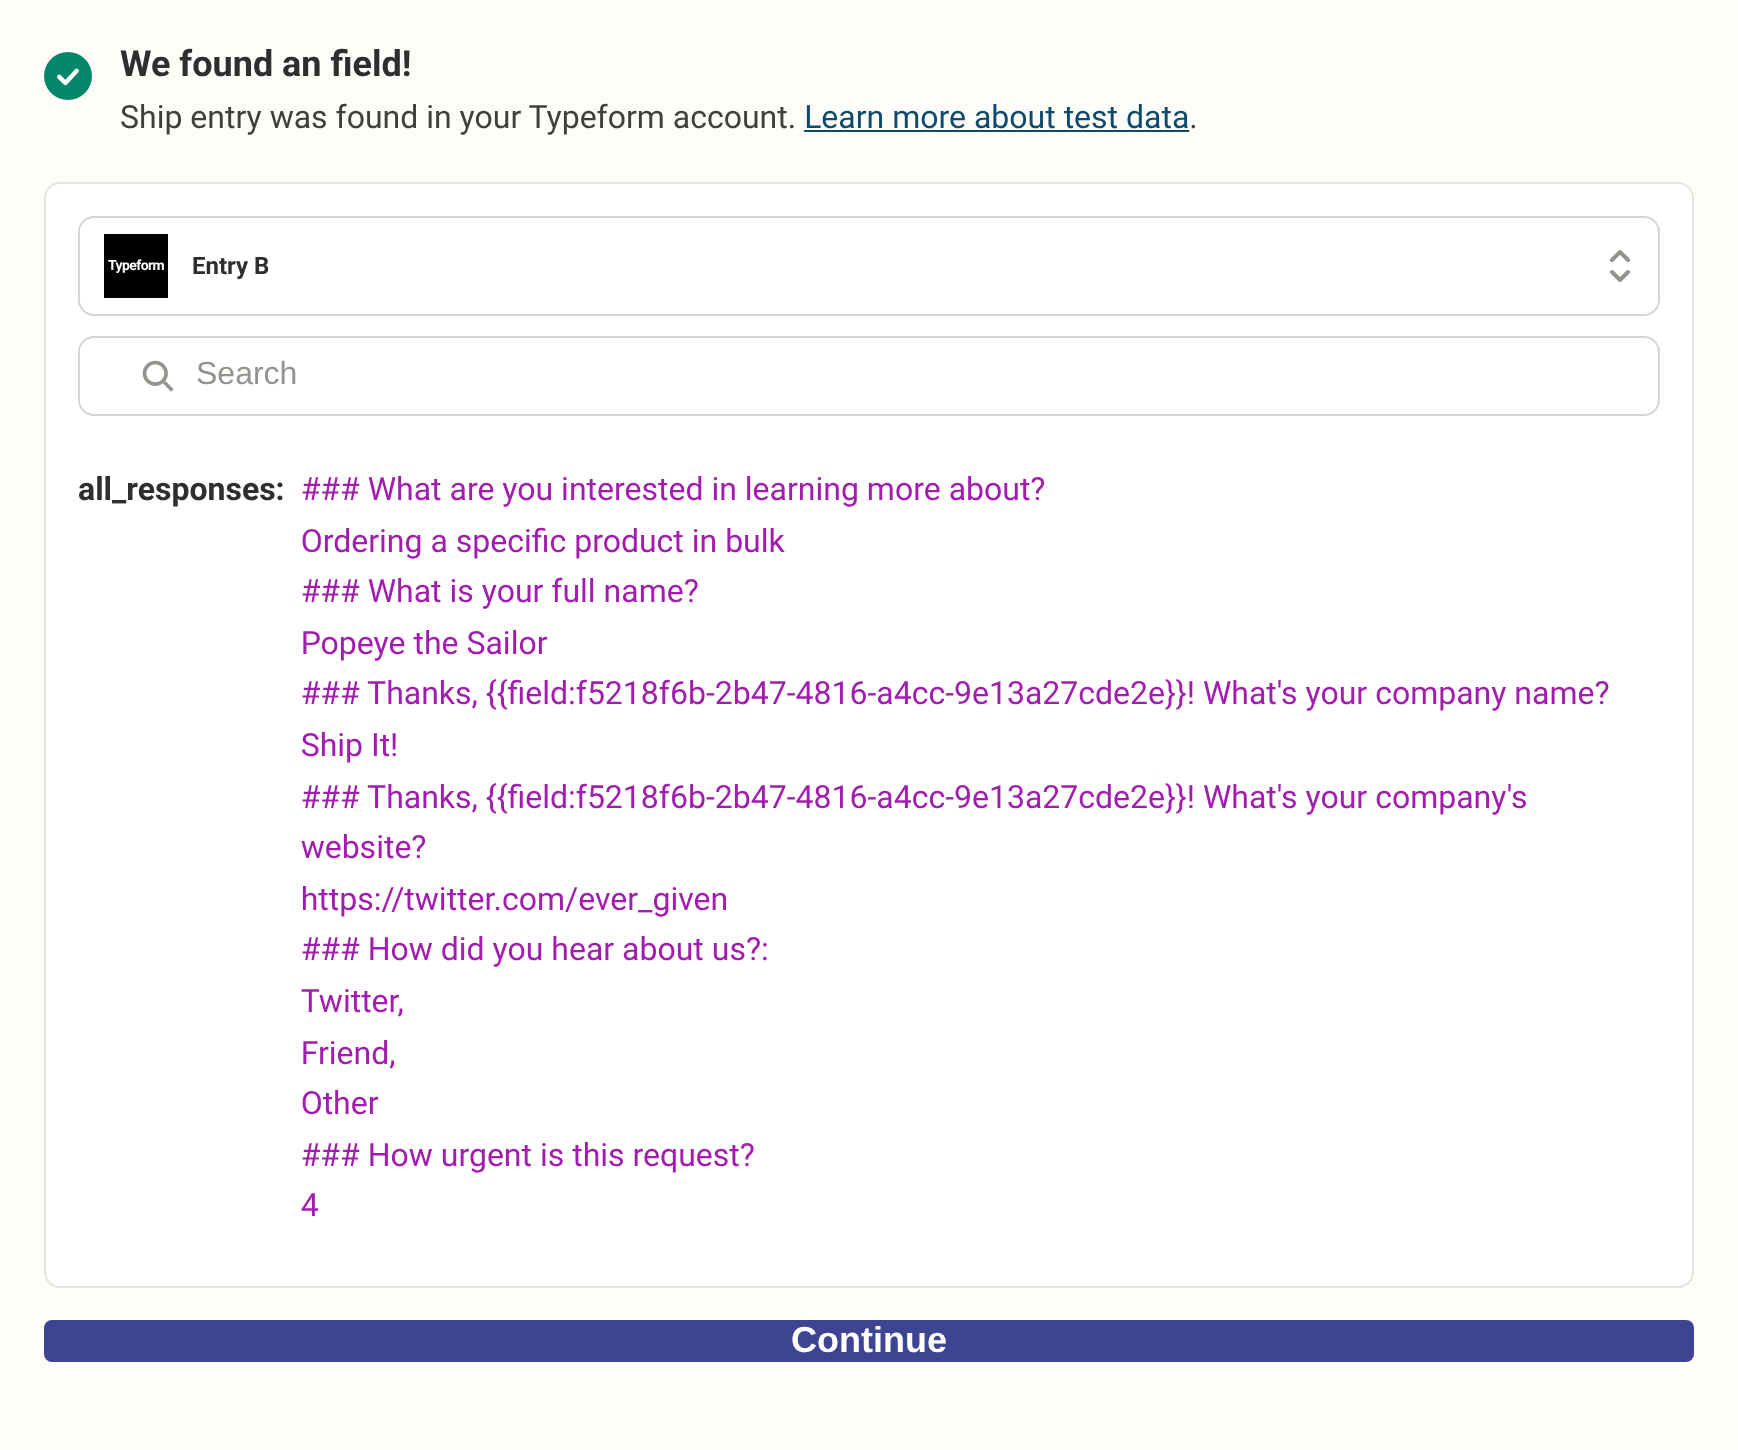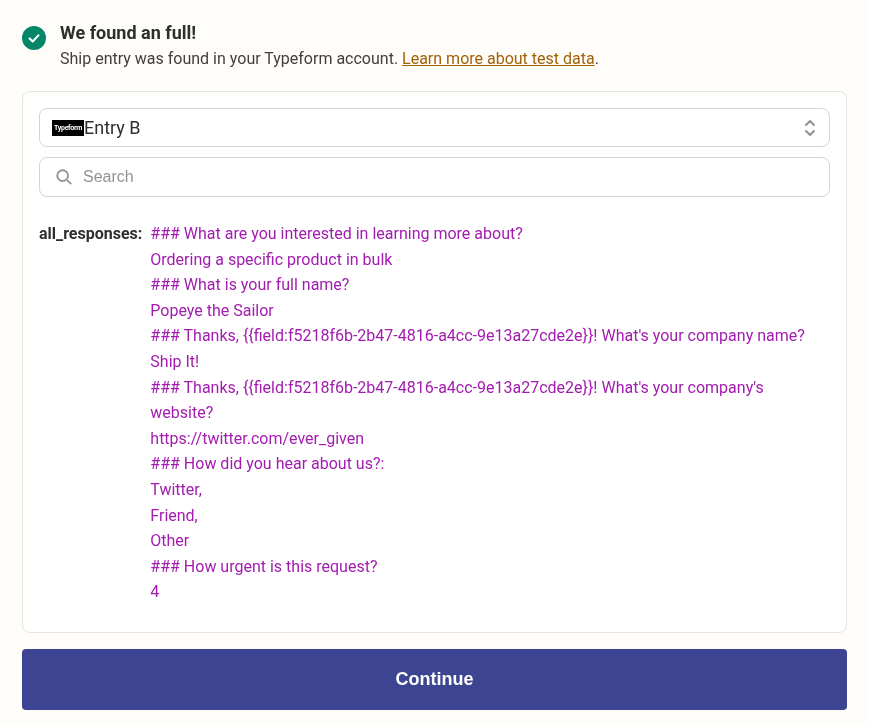--- a/index.html
+++ b/index.html
@@ -40,21 +40,21 @@
       font-weight: 700;
       color: #2d2e2e;
       margin-bottom: 4px;
     }
     .header-text p {
       font-size: 16px;
       color: #403f3e;
       line-height: 1.5;
     }
     .header-text a {
-      color: #a16207;
+      color: #0c4a6e;
       text-decoration: underline;
     }
     .card {
       border: 1px solid #e7e4df;
       border-radius: 8px;
       background: #fff;
       padding: 16px;
       margin-bottom: 16px;
     }
     .entry-select {
@@ -62,48 +62,49 @@
       align-items: center;
       border: 1px solid #d7d5d2;
       border-radius: 8px;
       padding: 8px 12px;
       margin-bottom: 10px;
       cursor: pointer;
       background: #fff;
     }
     .entry-logo {
       width: 32px;
-      height: 16px;
+      height: 32px;
       background: #000;
       color: #fff;
       font-size: 7px;
       font-weight: 700;
       display: flex;
       align-items: center;
       justify-content: center;
+      margin-right: 12px;
       flex-shrink: 0;
       letter-spacing: -0.3px;
     }
     .entry-label {
-      font-size: 18px;
-      font-weight: 400;
+      font-size: 12px;
+      font-weight: 700;
       color: #2d2e2e;
       flex: 1;
     }
     .updown-icon {
       color: #95928e;
       width: 14px;
       height: 18px;
     }
     .search-box {
       display: flex;
       align-items: center;
       border: 1px solid #d7d5d2;
       border-radius: 8px;
-      padding: 10px 15px;
+      padding: 10px 30px;
       margin-bottom: 12px;
       background: #fff;
     }
     .search-box svg {
       width: 18px;
       height: 18px;
       color: #95928e;
       margin-right: 10px;
       flex-shrink: 0;
     }
@@ -150,37 +151,36 @@
       flex: 1;
     }
     .continue-btn {
       width: 100%;
       background: #3d4592;
       color: #fff;
       font-size: 18px;
       font-weight: 700;
       border: none;
       border-radius: 4px;
-      padding: 20px;
       cursor: pointer;
     }
   </style>
 </head>
 <body>
 
 
 
 <div class="header">
   <div class="check-circle">
     <svg viewBox="0 0 16 16" fill="none" stroke="white" stroke-width="2.5" stroke-linecap="round" stroke-linejoin="round">
       <polyline points="3,8.5 6.5,12 13,5"></polyline>
     </svg>
   </div>
   <div class="header-text">
-    <h2>We found an full!</h2>
+    <h2>We found an field!</h2>
     <p>
       <span>Ship entry was found in your Typeform account. </span><a href="#">Learn more about test data</a><span>.</span>
     </p>
   </div>
 </div>
 
 <div class="card">
   <div class="entry-select">
     <div class="entry-logo">Typeform</div>
     <div class="entry-label">Entry B</div>

